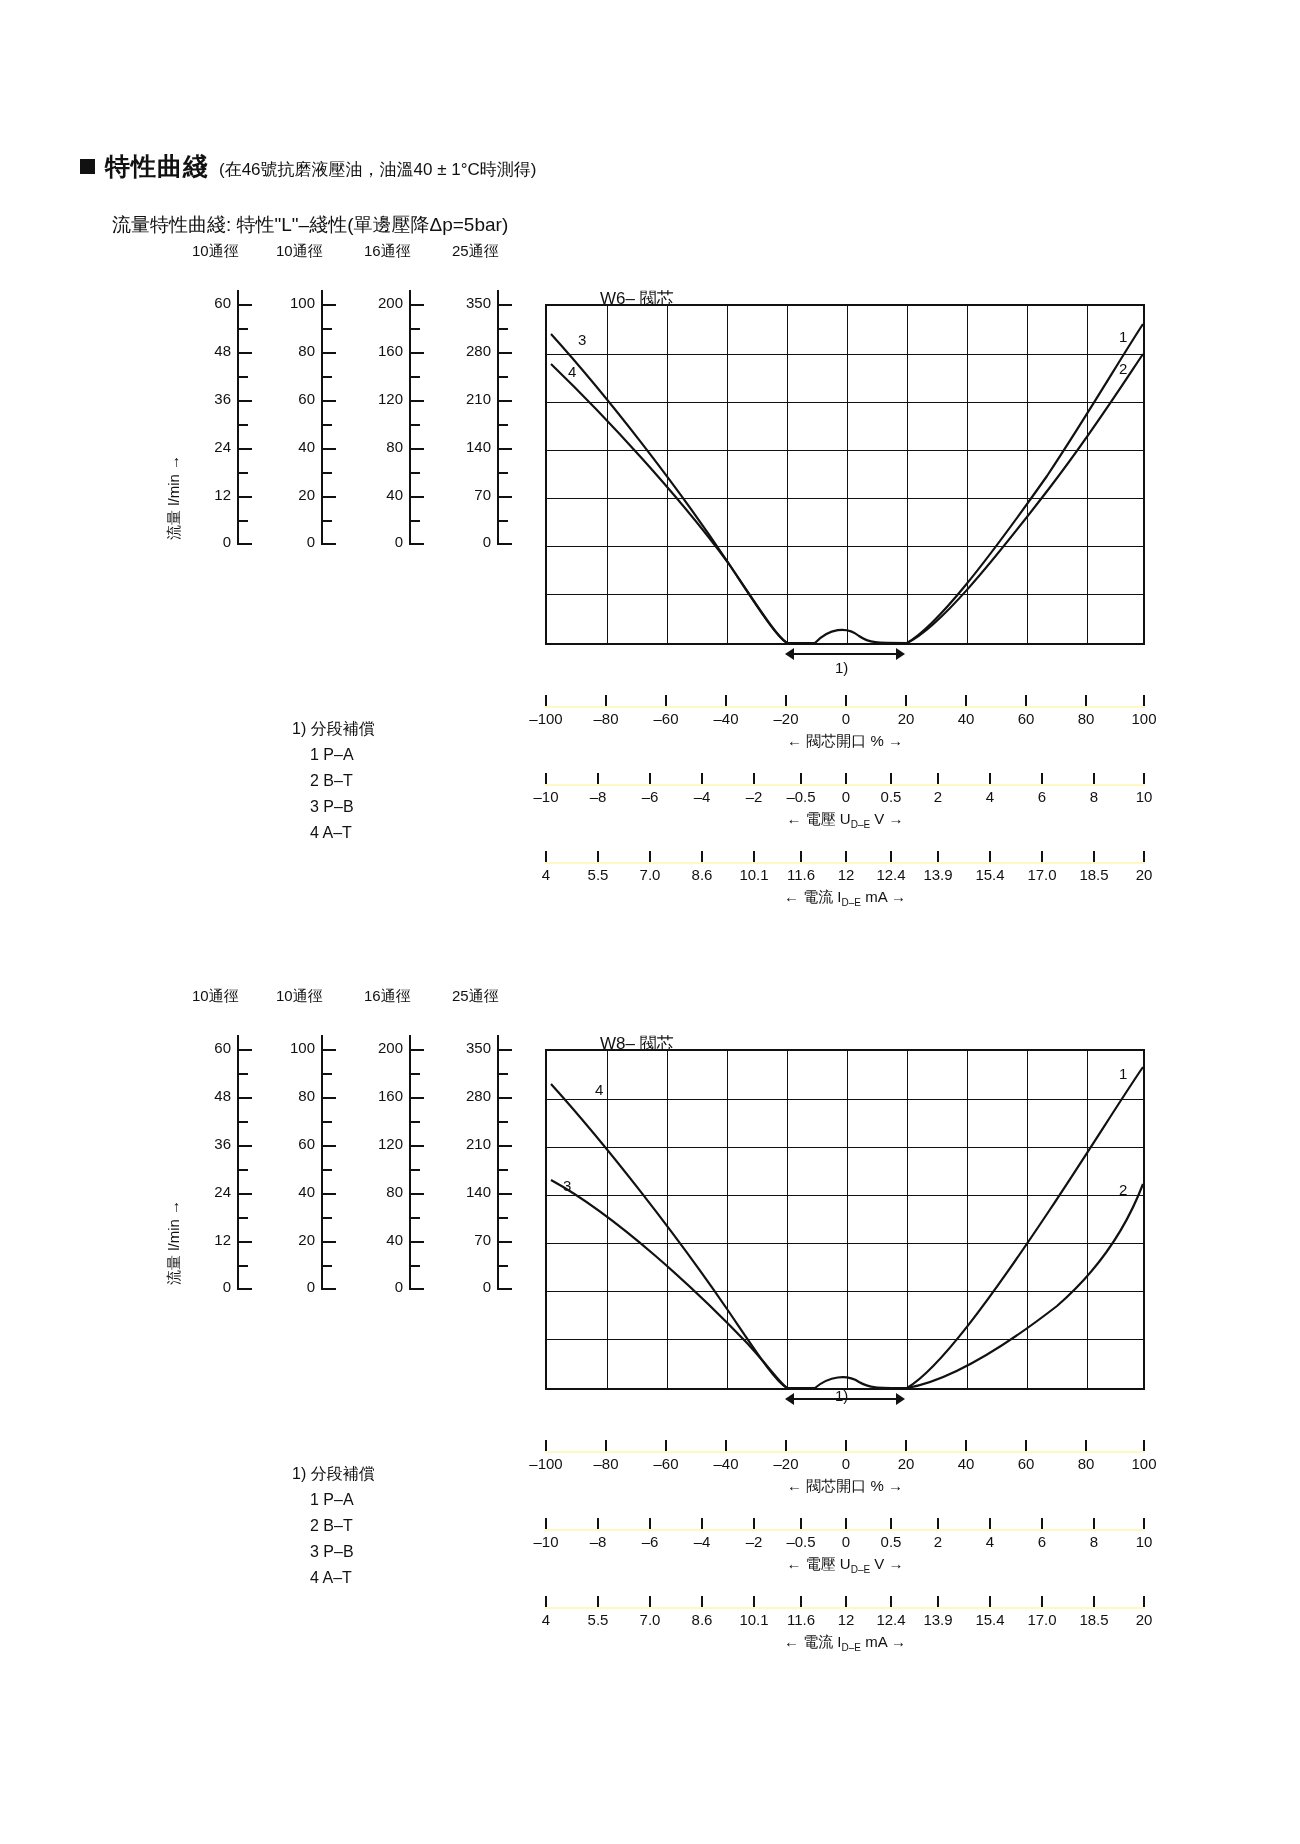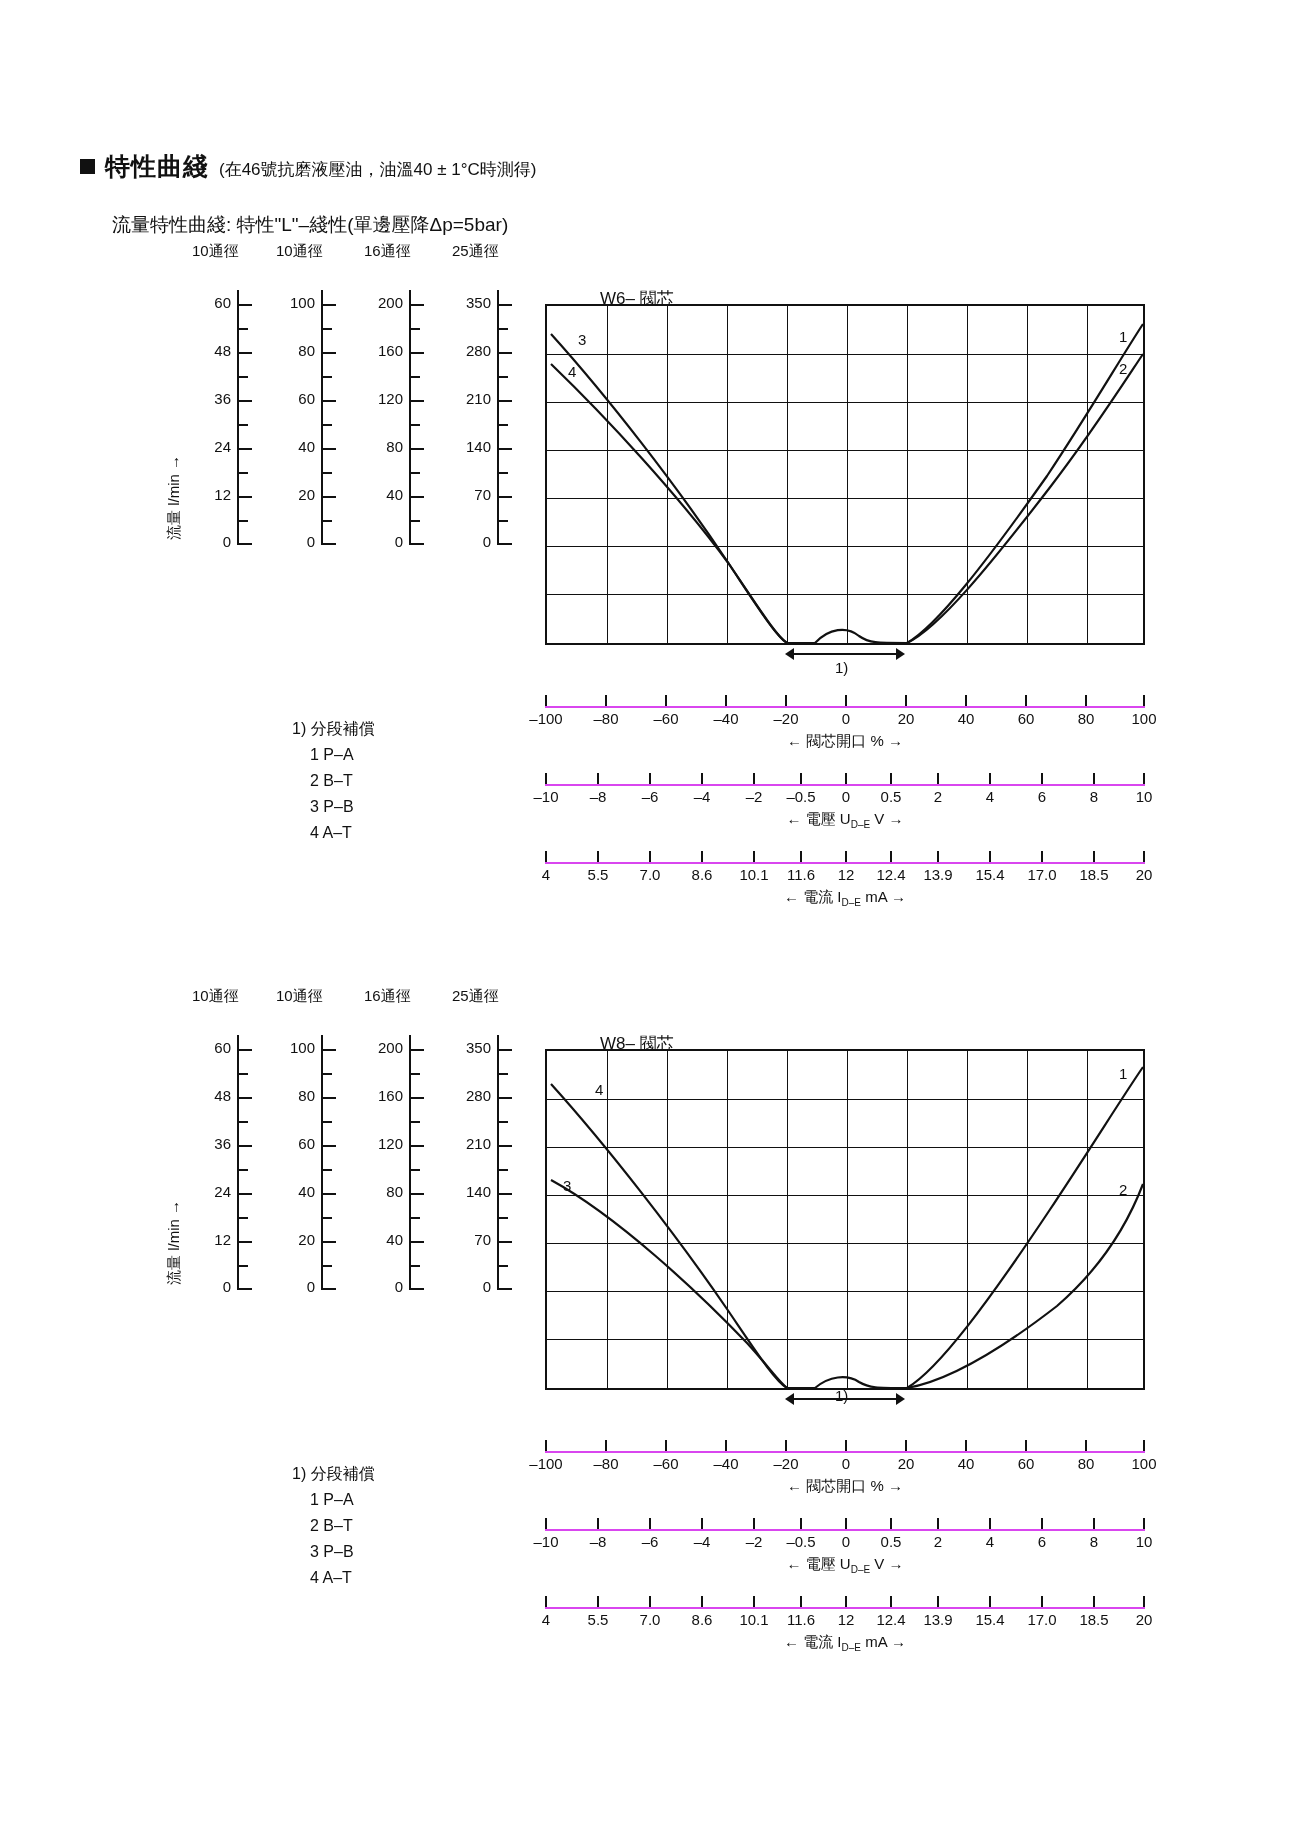--- a/index.html
+++ b/index.html
@@ -40,21 +40,21 @@
   }
 
   
   .plot { position:absolute; border:2px solid #111; box-sizing:border-box; background:#fff; }
   .gl { position:absolute; background:#111; }
   .plot svg { position:absolute; left:0; top:0; }
   .curve-lbl { position:absolute; font-size:15px; }
   .plot-title { position:absolute; font-size:17px; }
 
   
-  .hscale { position:absolute; height:2px; background:#d946ef; }
+  .hscale { position:absolute; height:2px; background:#fef9c3; }
   .htick { position:absolute; width:2px; height:11px; background:#111; top:-11px; }
   .hlab { position:absolute; font-size:15px; text-align:center; width:70px; top:4px; }
   .hcap { position:absolute; font-size:15px; width:100%; text-align:center; top:26px;}
   .hcap sub { font-size:10px; }
 
   
   .legend { position:absolute; font-size:16px; line-height:1.62; }
   .legend .head { margin-left:-18px; }
 
   

